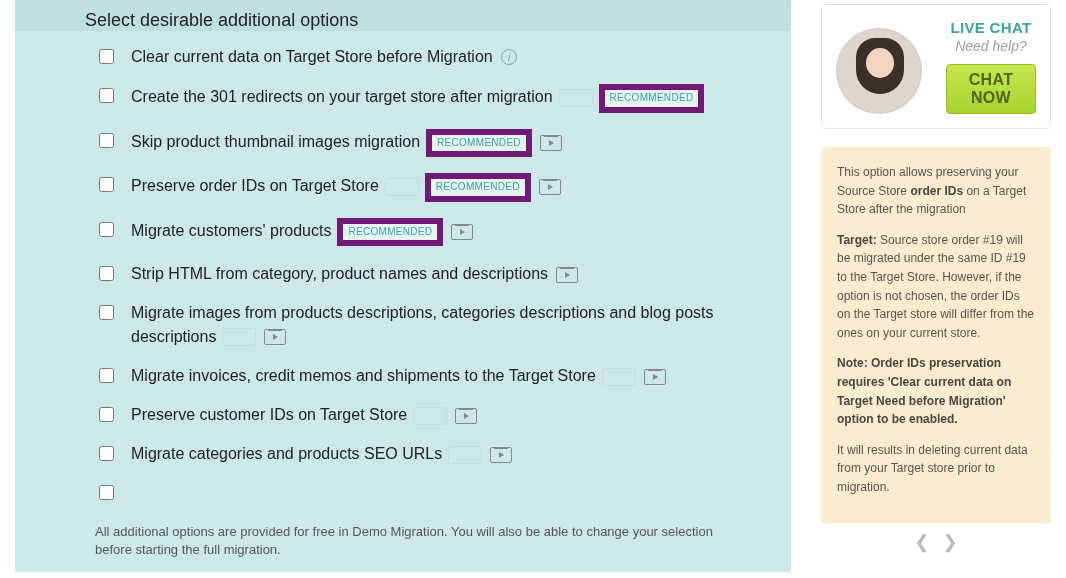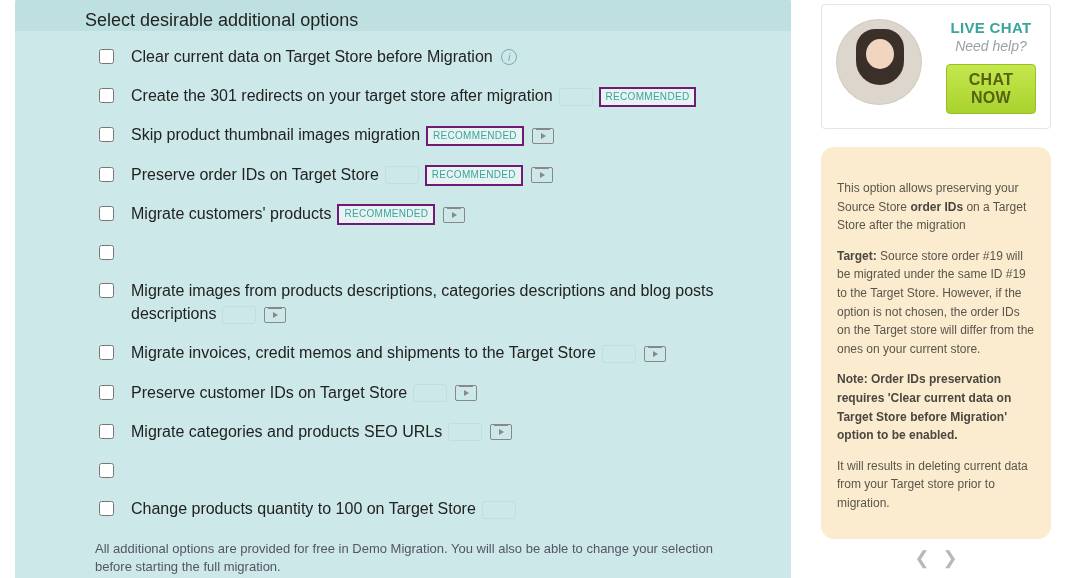--- a/index.html
+++ b/index.html
@@ -64,21 +64,21 @@
     color: #7aaab0;
     font-size: 11px;
     line-height: 14px;
     text-align: center;
     font-style: italic;
     vertical-align: text-bottom;
     margin-left: 4px;
   }
   .rec-badge {
     display: inline-block;
-    border: 2px solid #701a75;
+    border: 6px solid #701a75;
     color: #3aa59b;
     font-size: 10px;
     letter-spacing: 0.3px;
     padding: 1px 5px;
     vertical-align: middle;
     margin-left: 6px;
     background: #e6f3f2;
   }
   .video-icon {
     display: inline-block;
@@ -122,21 +122,21 @@
     line-height: 1.35;
   }
 
   
   .chat-card {
     border: 1px solid #e4e4e4;
     border-radius: 4px;
     padding: 14px;
     display: flex;
     gap: 24px;
-    align-items: flex-start;
+    align-items: flex-end;
     margin-top: 4px;
     margin-bottom: 18px;
     background: #fff;
   }
   .avatar {
     width: 86px;
     height: 86px;
     border-radius: 50%;
     background: #dcd6cd;
     flex-shrink: 0;
@@ -183,22 +183,22 @@
     font-weight: 700;
     padding: 6px 14px;
     border-radius: 4px;
     cursor: pointer;
     letter-spacing: 0.3px;
     text-align: center;
   }
 
   .tip-card {
     background: #fceccf;
-    border-radius: 13px;
-    padding: 32px 16px 14px;
+    border-radius: 3px;
+    padding: 16px 16px 14px;
     color: #5a554c;
     font-size: 12px;
     line-height: 1.55;
   }
   .tip-card p { margin: 0 0 12px; }
   .tip-card strong { color: #4a4640; }
   .tip-nav {
     text-align: center;
     margin-top: 6px;
     color: #b8b8b8;
@@ -235,43 +235,40 @@
           <div class="opt-row">
             <input type="checkbox" style="">
             <div class="opt-label"><span>Preserve order IDs on Target Store</span><span class="hint-box"></span><span class="rec-badge">RECOMMENDED</span><span class="video-icon"></span></div>
           </div>
           <div class="opt-row">
             <input type="checkbox" style="">
             <div class="opt-label"><span>Migrate customers' products</span><span class="rec-badge">RECOMMENDED</span><span class="video-icon"></span></div>
           </div>
           <div class="opt-row">
             <input type="checkbox" style="">
+            <div class="opt-label"><span>Strip HTML from category, product names and descriptions</span><span class="video-icon"></span></div>
           </div>
           <div class="opt-row">
             <input type="checkbox" style="">
             <div class="opt-label"><span>Migrate images from products descriptions, categories descriptions and blog posts descriptions</span><span class="hint-box"></span><span class="video-icon"></span></div>
           </div>
           <div class="opt-row">
             <input type="checkbox" style="">
             <div class="opt-label"><span>Migrate invoices, credit memos and shipments to the Target Store</span><span class="hint-box"></span><span class="video-icon"></span></div>
           </div>
           <div class="opt-row">
             <input type="checkbox" style="">
             <div class="opt-label"><span>Preserve customer IDs on Target Store</span><span class="hint-box"></span><span class="video-icon"></span></div>
           </div>
           <div class="opt-row">
             <input type="checkbox" style="">
             <div class="opt-label"><span>Migrate categories and products SEO URLs</span><span class="hint-box"></span><span class="video-icon"></span></div>
           </div>
           <div class="opt-row">
             <input type="checkbox" style="">
-          </div>
-          <div class="opt-row">
-            <input type="checkbox" style="">
-            <div class="opt-label"><span>Change products quantity to 100 on Target Store</span><span class="hint-box"></span></div>
           </div>
         </div>
       <div class="footer-note">All additional options are provided for free in Demo Migration. You will also be able to change your selection before starting the full migration.</div>
     </div>
   </div>
 
   <div class="side-col">
     <div class="chat-card">
       <div class="avatar"></div>
       <div class="chat-info">
@@ -281,21 +278,21 @@
       </div>
     </div>
 
     <div class="tip-card">
       <p>
         <span>This option allows preserving your Source Store </span><strong>order IDs</strong><span> on a Target Store after the migration</span>
       </p>
       <p>
         <strong>Target:</strong><span> Source store order #19 will be migrated under the same ID #19 to the Target Store. However, if the option is not chosen, the order IDs on the Target store will differ from the ones on your current store.</span>
       </p>
-      <p><strong>Note: Order IDs preservation requires 'Clear current data on Target Store before Migration' option to be enabled.</strong></p>
+      <p><strong>Note: Order IDs preservation requires 'Clear current data on Target Need before Migration' option to be enabled.</strong></p>
       <p>It will results in deleting current data from your Target store prior to migration.</p>
     </div>
     <div class="tip-nav">
       <span>❮</span>
       <span>❯</span>
     </div>
   </div>
 
 </div>
 

